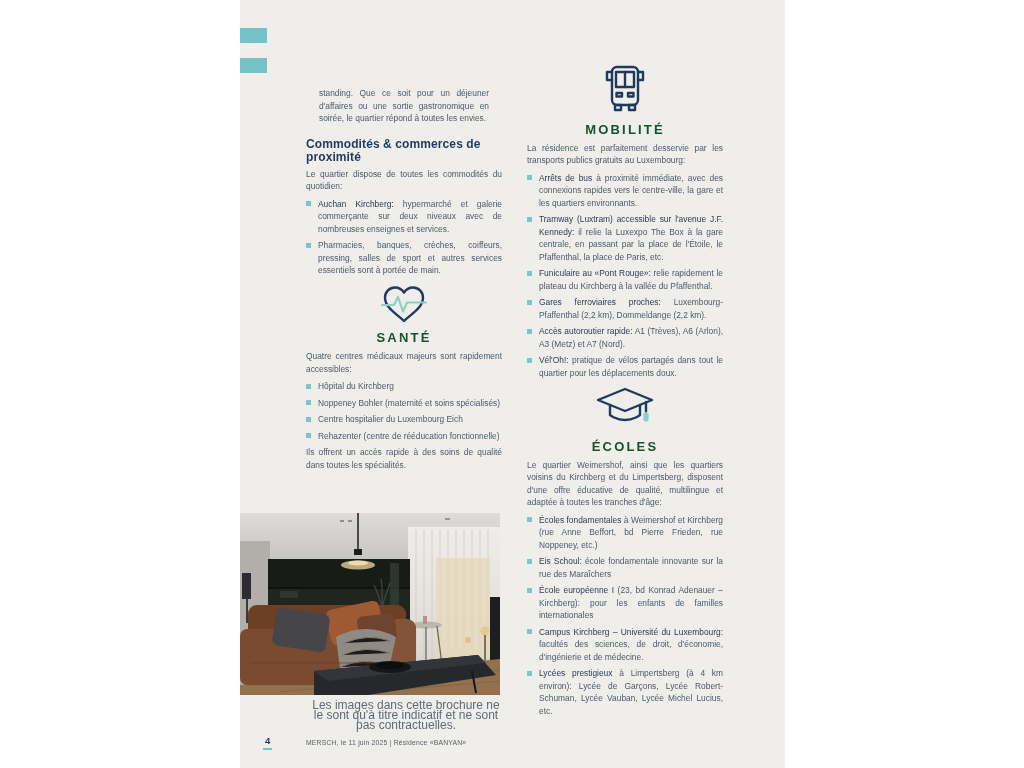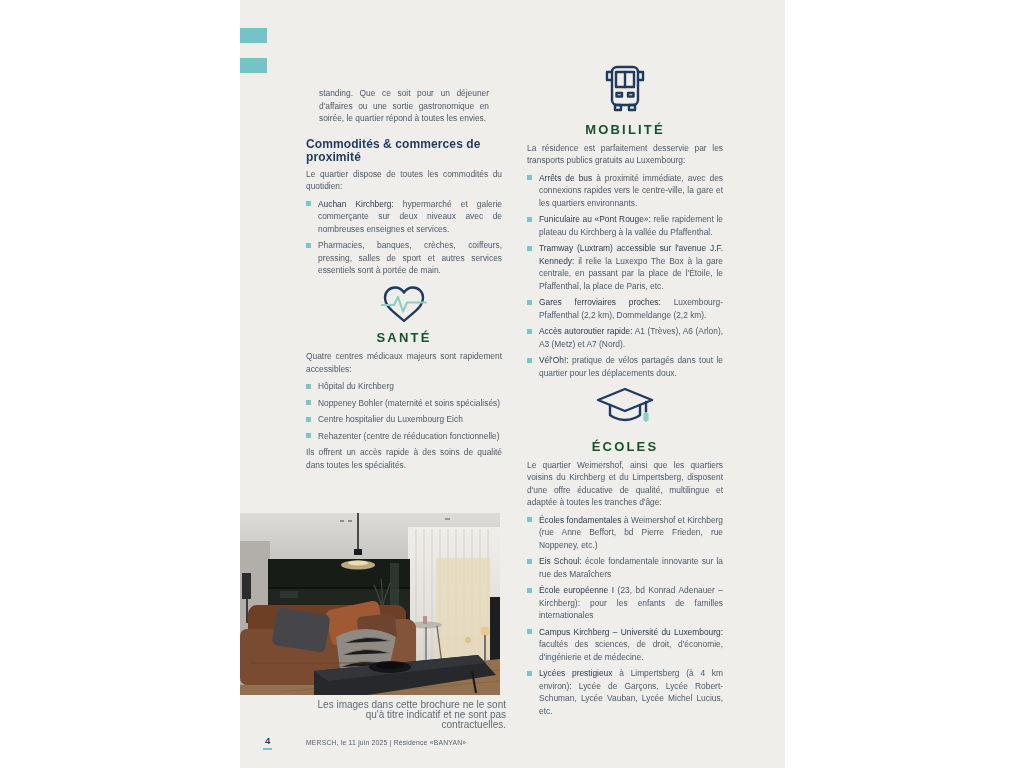--- a/index.html
+++ b/index.html
@@ -41,21 +41,21 @@
   .lead{font-weight:normal;color:#2b3c53;}
   .iconwrap{text-align:center;margin:6px 0 2px 0;}
   .iconwrap.first{margin-top:0;}
 
   .photo{
     position:absolute;left:0;top:513px;width:260px;height:182px;overflow:hidden;
   }
   .photo svg{display:block;width:100%;height:100%;}
   .caption{
     position:absolute;left:66px;top:700px;width:200px;
-    font-size:10px;line-height:10px;color:#5d6a77;text-align:right;
+    font-size:12px;line-height:10px;color:#5d6a77;text-align:center;
   }
   .pagenum{
     position:absolute;left:23px;top:735px;
     font-size:9.5px;font-weight:bold;color:#1e3a5f;
     padding:0 2px 2px 2px;border-bottom:2px solid #74c3c9;
   }
   .footline{
     position:absolute;left:66px;top:738px;width:420px;
     font-size:6.8px;line-height:9px;color:#56616e;letter-spacing:.2px;
   }
@@ -123,24 +123,24 @@
         <rect class="icon-stroke" x="32" y="43" width="6" height="5"></rect>
       </svg>
     </div>
     <h2 class="sechead">MOBILITÉ</h2>
     <p class="para lede">La résidence est parfaitement desservie par les transports publics gratuits au Luxembourg:</p>
     <ul class="blist">
       <li>
         <span class="marker"></span><span class="lead">Arrêts de bus</span><span> à proximité immédiate, avec des connexions rapides vers le centre-ville, la gare et les quartiers environnants.</span>
       </li>
       <li>
+        <span class="marker"></span><span class="lead">Tramway (Luxtram) accessible sur l'avenue J.F. Kennedy:</span><span> il relie la Luxexpo The Box à la gare centrale, en passant par la place de l'Étoile, le Pfaffenthal, la place de Paris, etc.</span>
+      </li>
+      <li>
         <span class="marker"></span><span class="lead">Funiculaire au «Pont Rouge»:</span><span> relie rapidement le plateau du Kirchberg à la vallée du Pfaffenthal.</span>
-      </li>
-      <li>
-        <span class="marker"></span><span class="lead">Tramway (Luxtram) accessible sur l'avenue J.F. Kennedy:</span><span> il relie la Luxexpo The Box à la gare centrale, en passant par la place de l'Étoile, le Pfaffenthal, la place de Paris, etc.</span>
       </li>
       <li>
         <span class="marker"></span><span class="lead">Gares ferroviaires proches:</span><span> Luxembourg-Pfaffenthal (2,2 km), Dommeldange (2,2 km).</span>
       </li>
       <li>
         <span class="marker"></span><span class="lead">Accès autoroutier rapide:</span><span> A1 (Trèves), A6 (Arlon), A3 (Metz) et A7 (Nord).</span>
       </li>
       <li>
         <span class="marker"></span><span class="lead">Vél'Oh!:</span><span> pratique de vélos partagés dans tout le quartier pour les déplacements doux.</span>
       </li>

